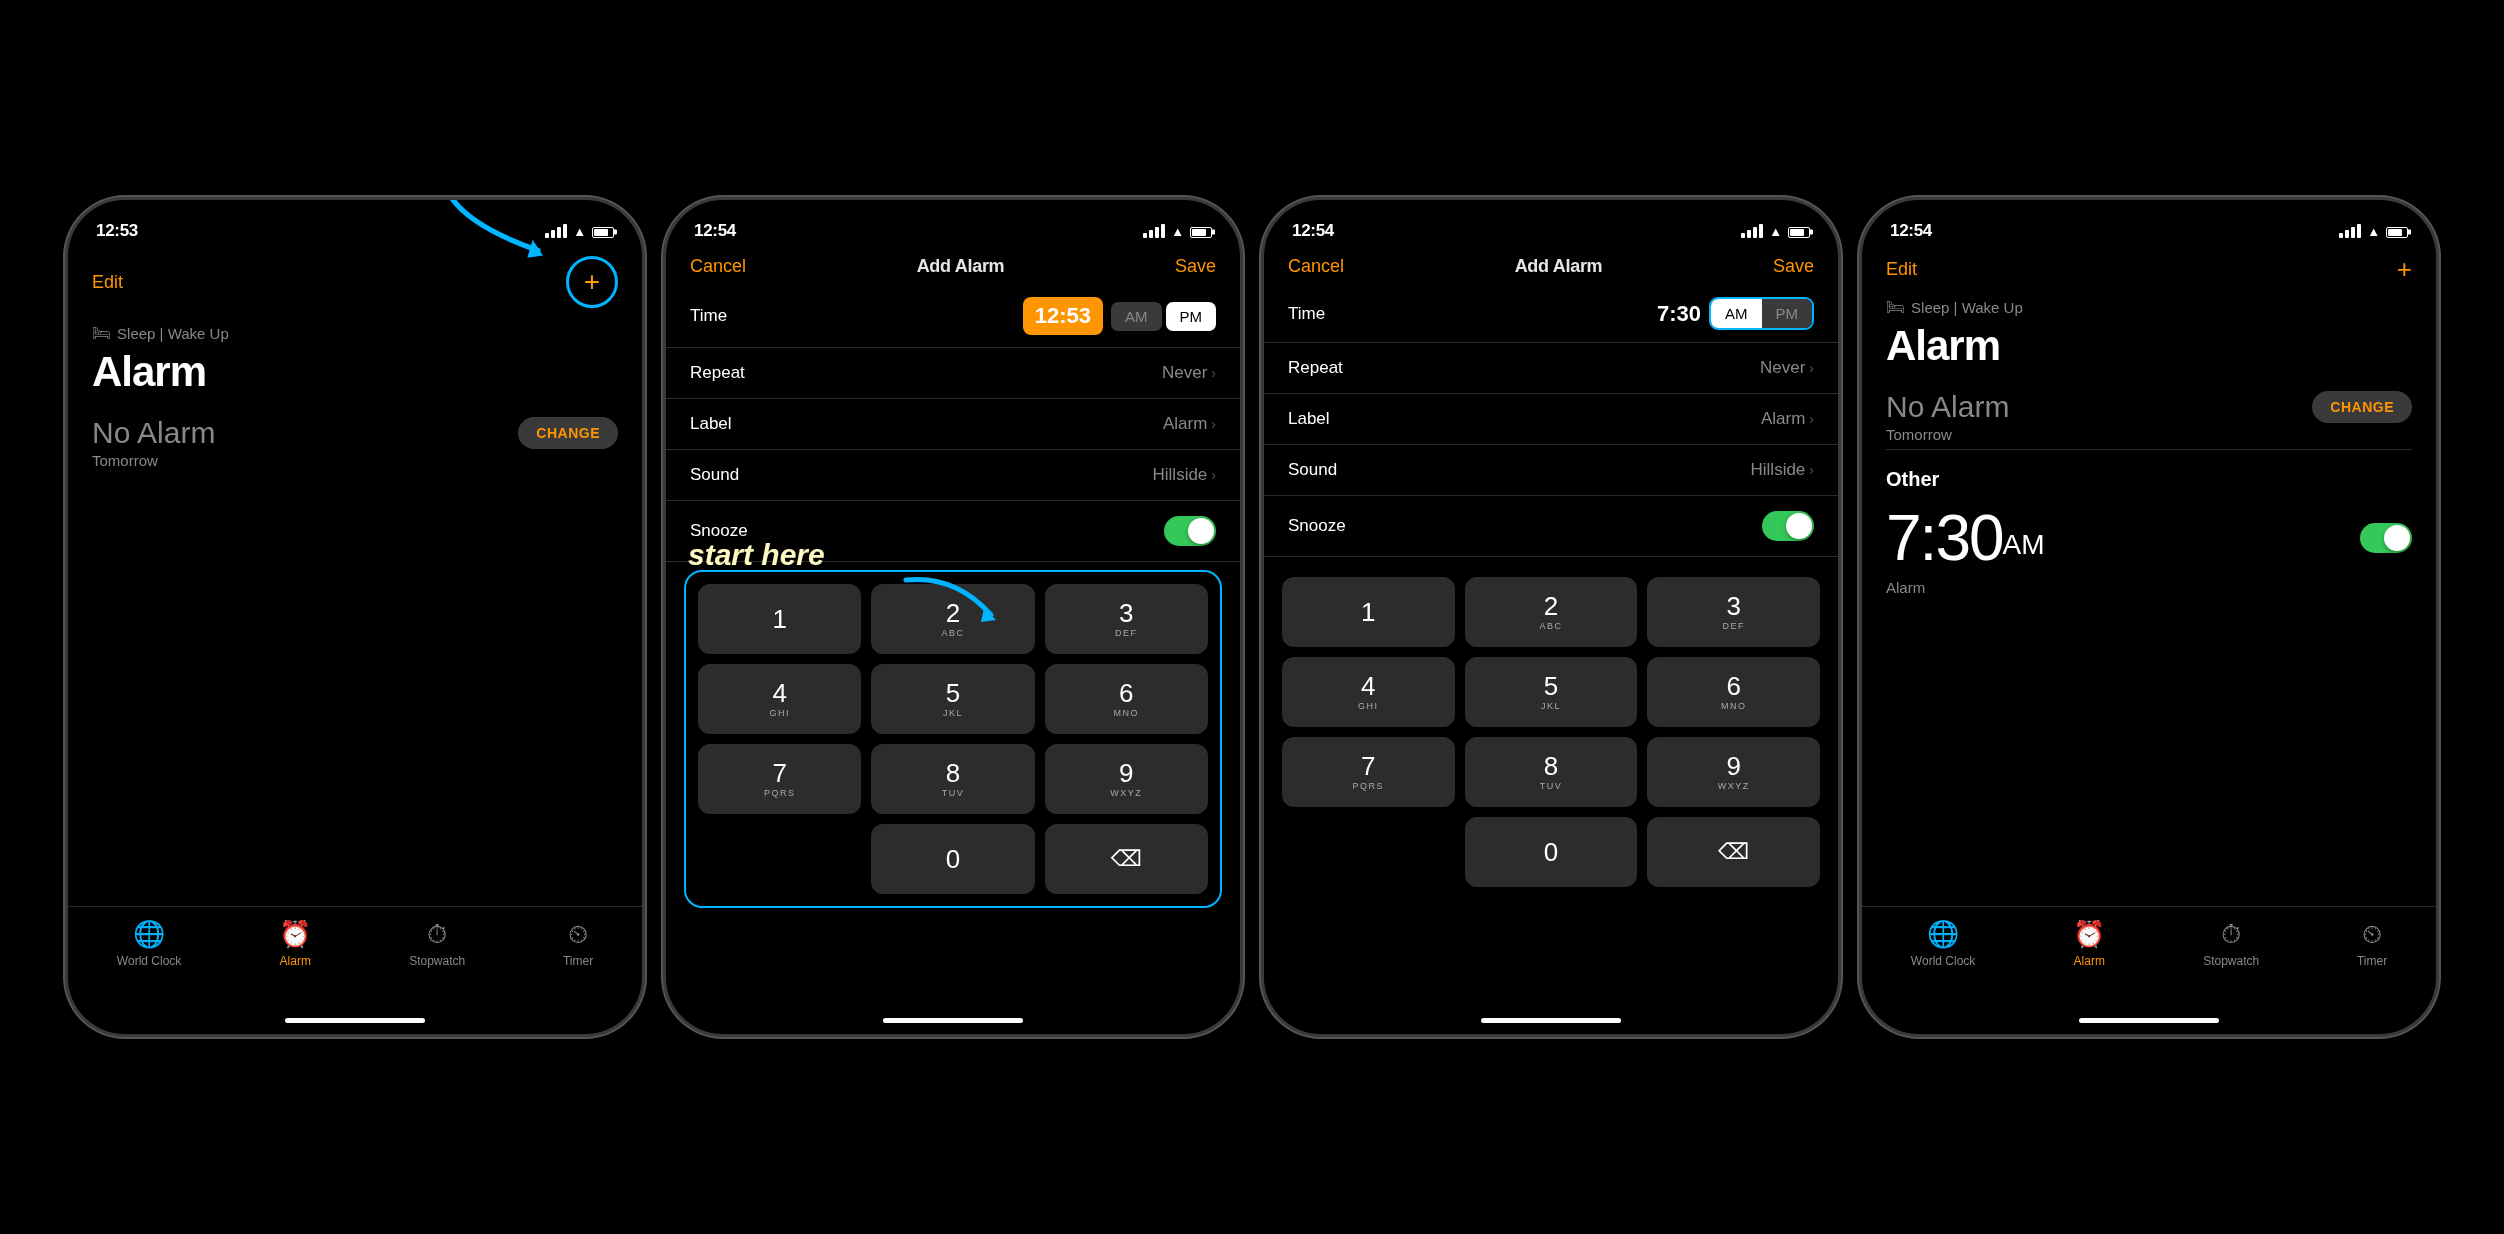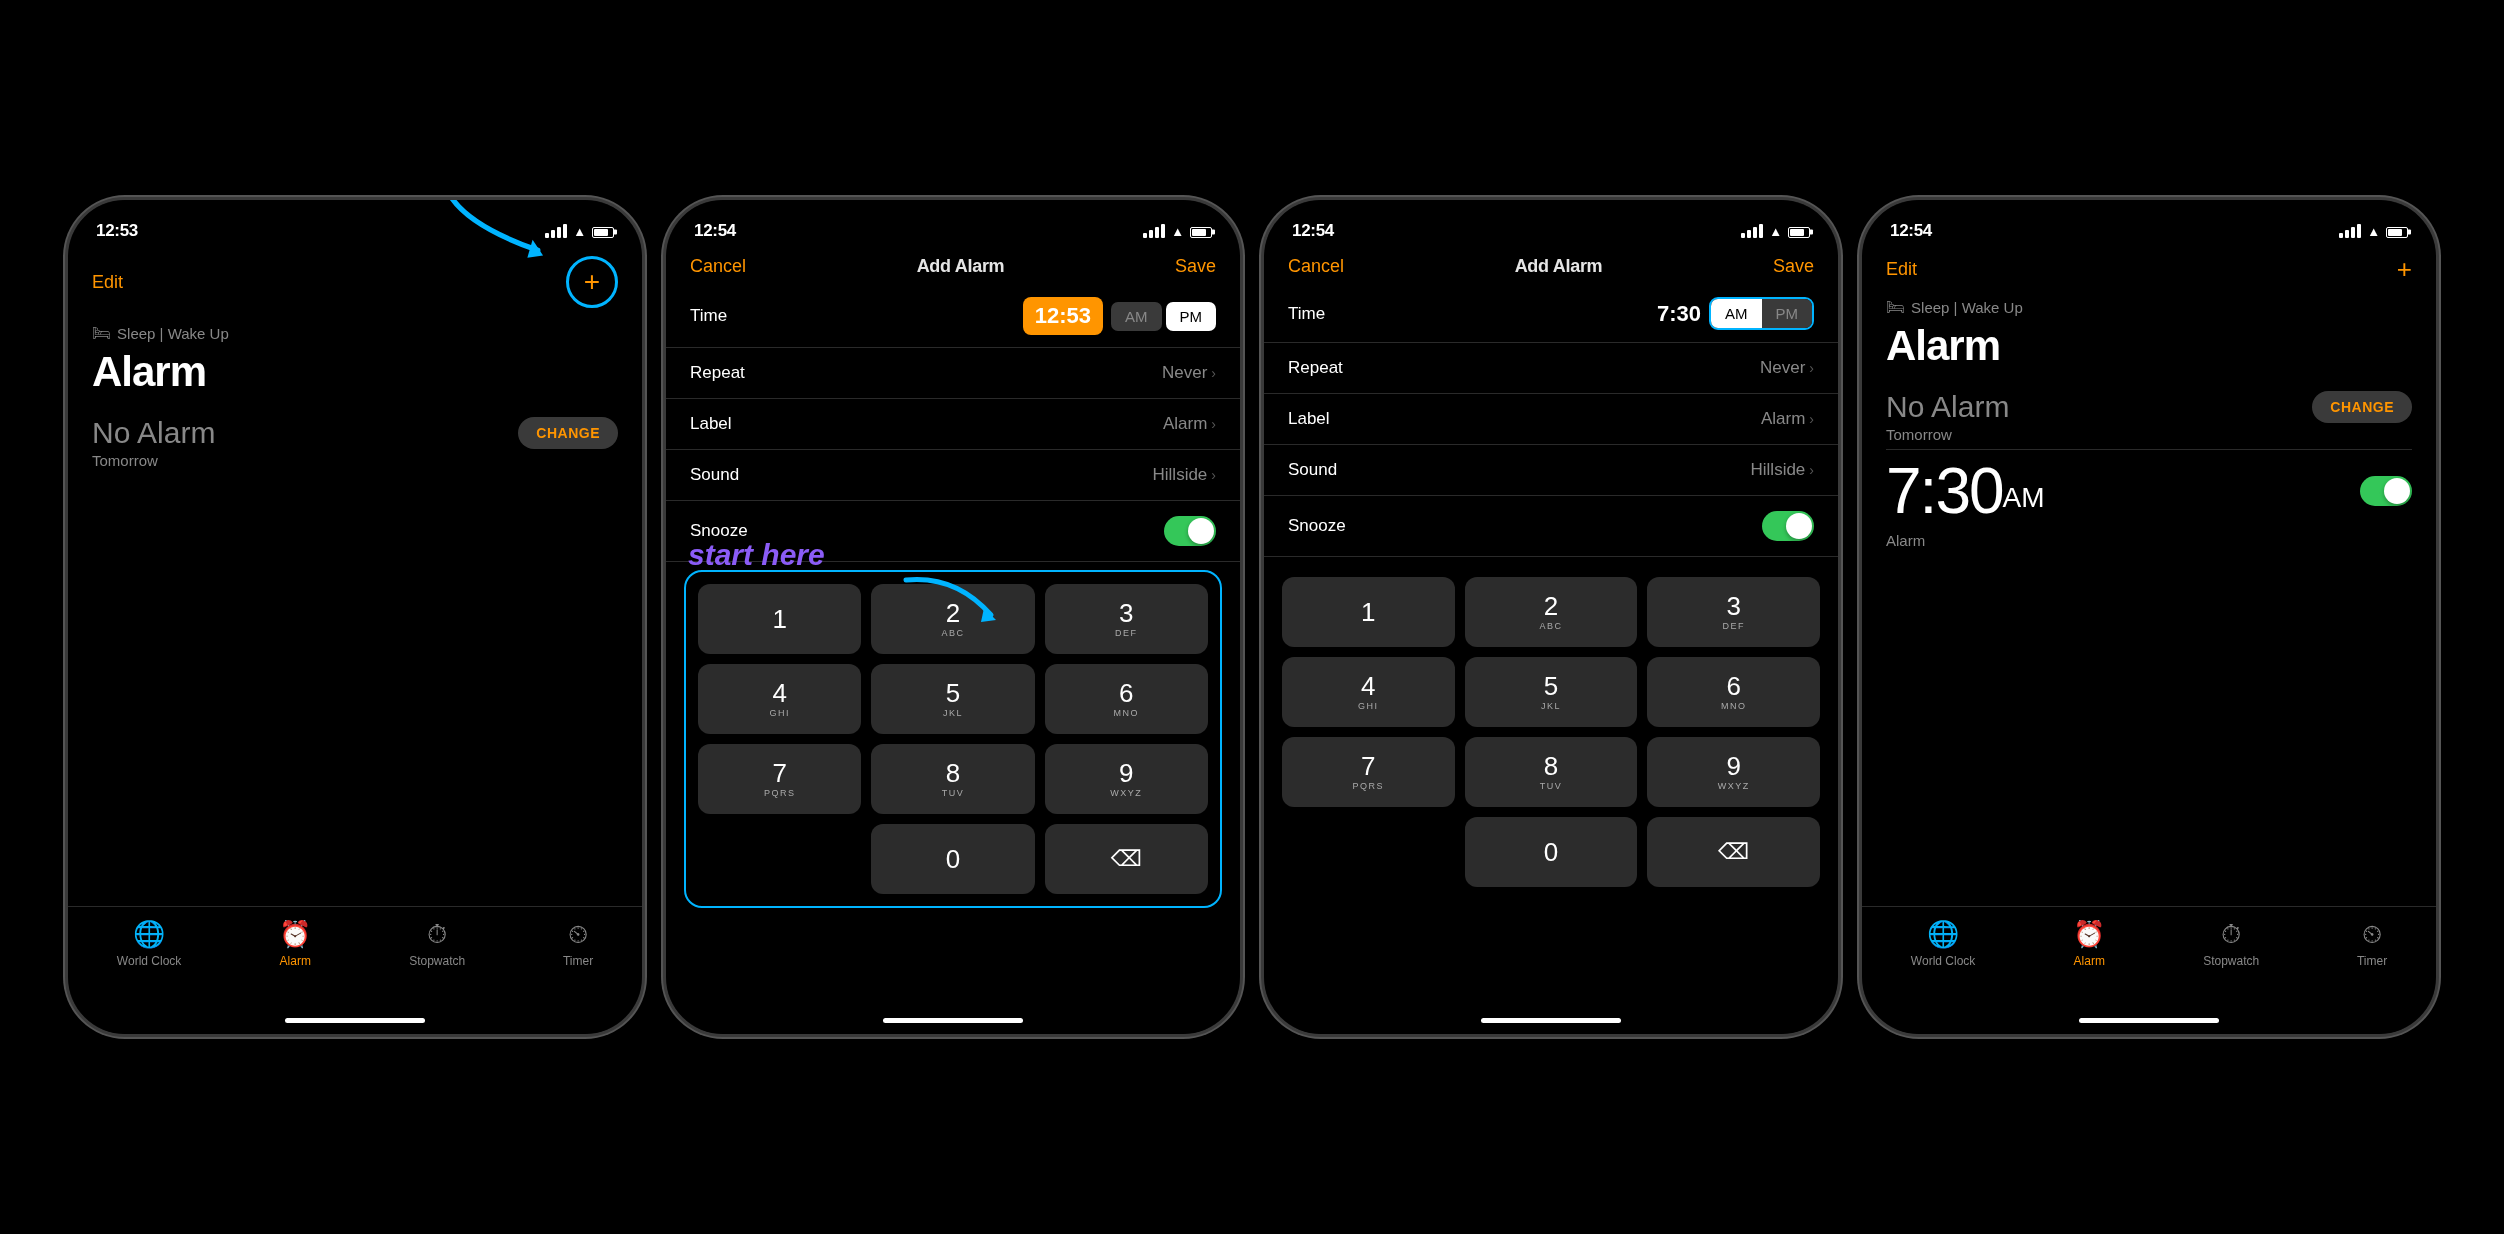--- a/index.html
+++ b/index.html
@@ -586,21 +586,21 @@
             <span class="settings-chevron">›</span>
           </div>
         </div>
 
         <div class="settings-row">
           <span class="settings-label">Snooze</span>
           <div class="toggle"></div>
         </div>
 
         <div style="position:relative">
-          <span style="position:absolute;top:-24px;left:22px;color:#8b5cf6;font-size:30px;font-weight:800;font-style:italic;z-index:25;white-space:nowrap;">start here</span>
+          <span style="position:absolute;top:-24px;left:22px;color:#fef9c3;font-size:30px;font-weight:800;font-style:italic;z-index:25;white-space:nowrap;">start here</span>
           <svg style="position:absolute;top:8px;left:230px;width:110px;height:65px;z-index:25;" viewBox="0 0 110 65">
             <path d="M10,10 Q60,5 95,45" stroke="#00b4ff" stroke-width="5" fill="none" stroke-linecap="round"></path>
             <polygon points="88,38 100,50 85,52" fill="#00b4ff"></polygon>
           </svg>
         </div>
 
         <div class="numpad-outlined">
           <div style="display:grid;grid-template-columns:repeat(3,1fr);gap:10px;">
             <button class="num-key">
               <span class="num-key-large">1</span>
@@ -803,20 +803,21 @@
         <div class="no-alarm-section">
           <div class="no-alarm-row">
             <span class="no-alarm-text">No Alarm</span>
             <button class="change-btn">CHANGE</button>
           </div>
           <div class="tomorrow-label">Tomorrow</div>
         </div>
 
         <div class="divider"></div>
 
+        <div class="other-label">Other</div>
         <div class="alarm-time-row">
           <div>
             <span class="alarm-time-big">7:30</span><span class="alarm-am">AM</span>
           </div>
           <div class="toggle"></div>
         </div>
         <div class="alarm-sublabel">Alarm</div>
       </div>
 
       <div class="tab-bar">

